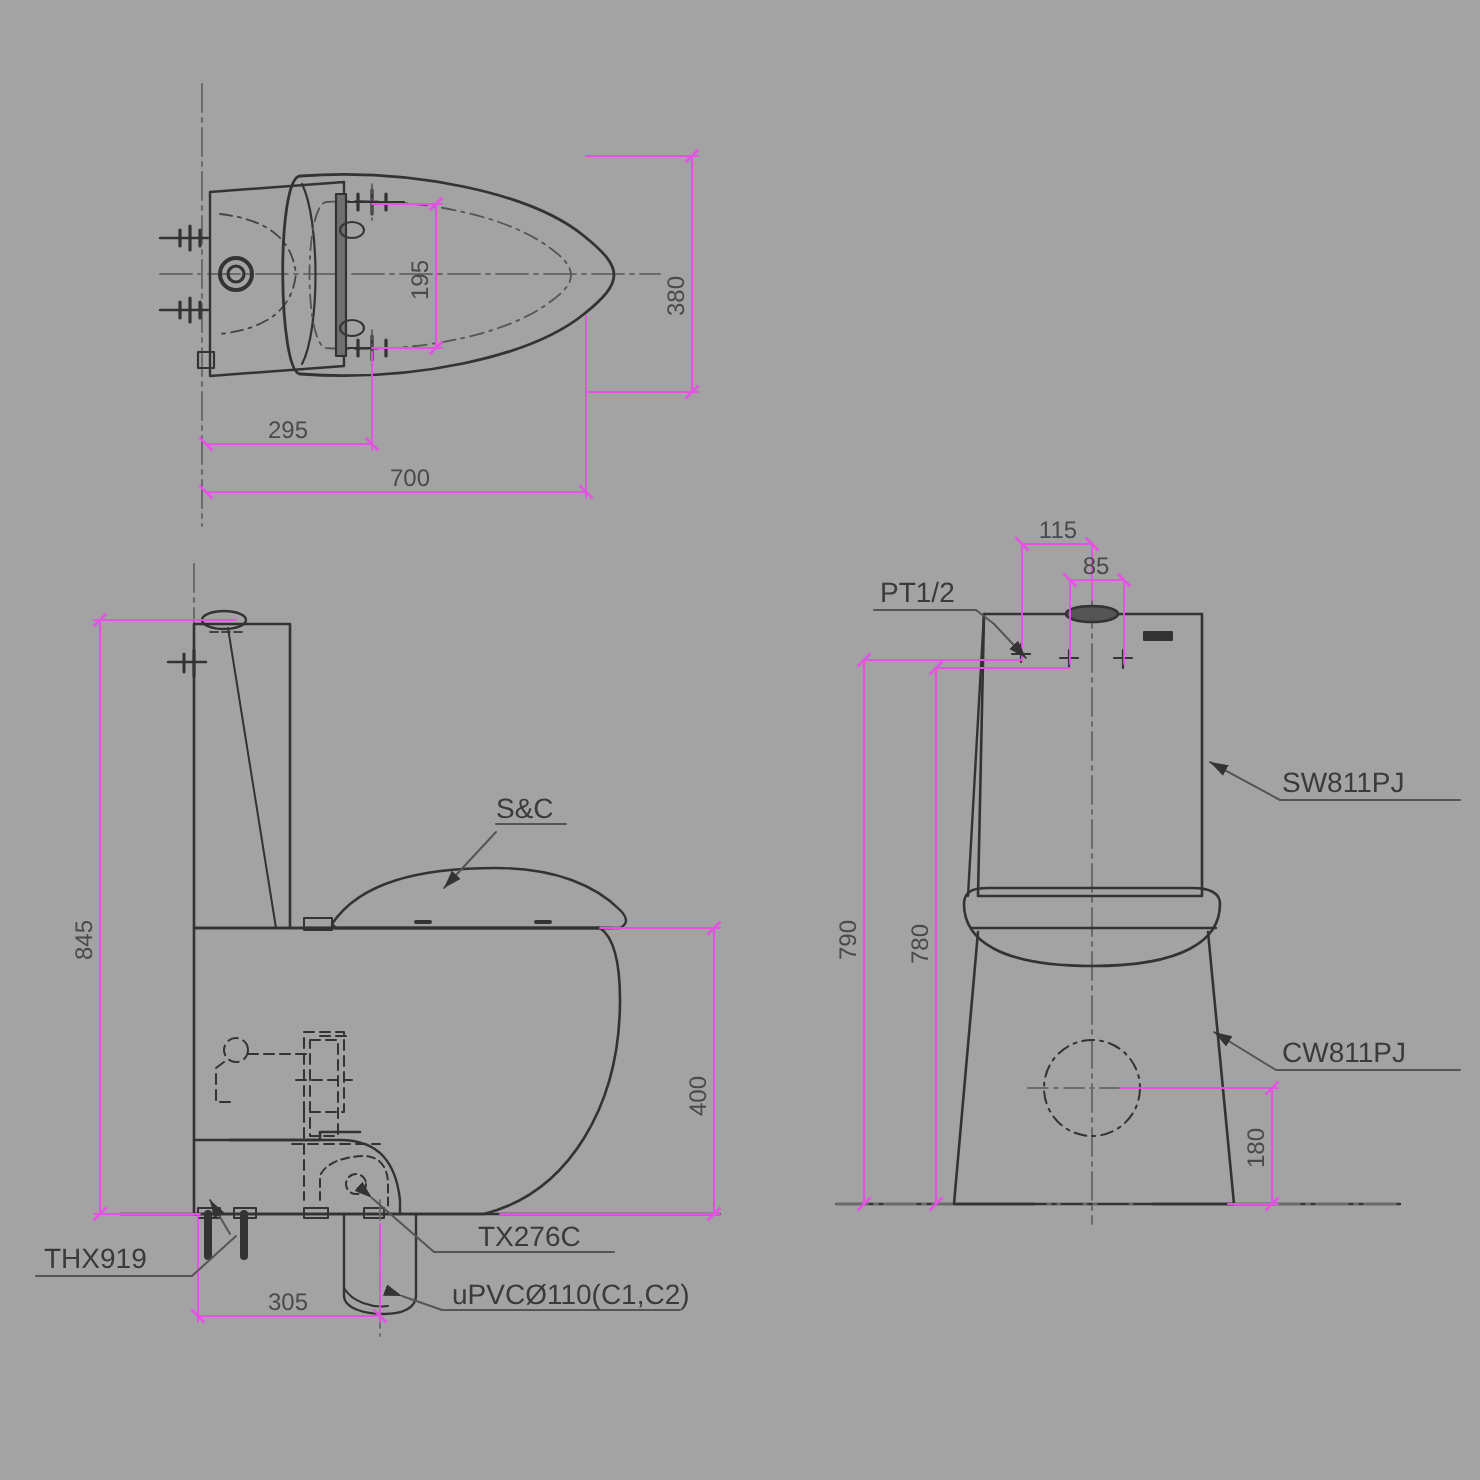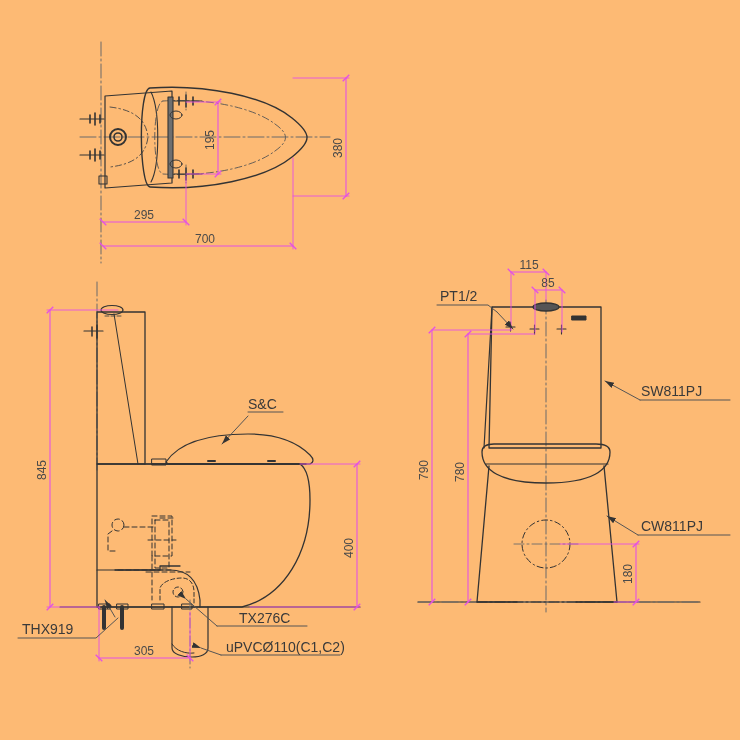--- a/index.html
+++ b/index.html
@@ -1,18 +1,18 @@
 <!DOCTYPE html>
 <html><head>
 <meta charset="utf-8">
 <style>
   html,body{margin:0;padding:0;background:#ffffff;}
   body{width:740px;height:740px;overflow:hidden;
        font-family:"Liberation Sans",sans-serif;}
-  #sheet{position:relative;width:740px;height:740px;background:#fdba74;}
+  #sheet{position:relative;width:740px;height:740px;background:#a3a3a3;}
   svg{display:block;}
   text{font-family:"Liberation Sans",sans-serif;fill:#3a3a3a;}
   .dimtxt{font-size:12px;fill:#4a4a4a;}
   .lbl{font-size:14px;fill:#3a3a3a;}
 </style>
 </head>
 <body>
 
 <div id="sheet">
 <svg width="740" height="740" viewBox="0 0 740 740">

